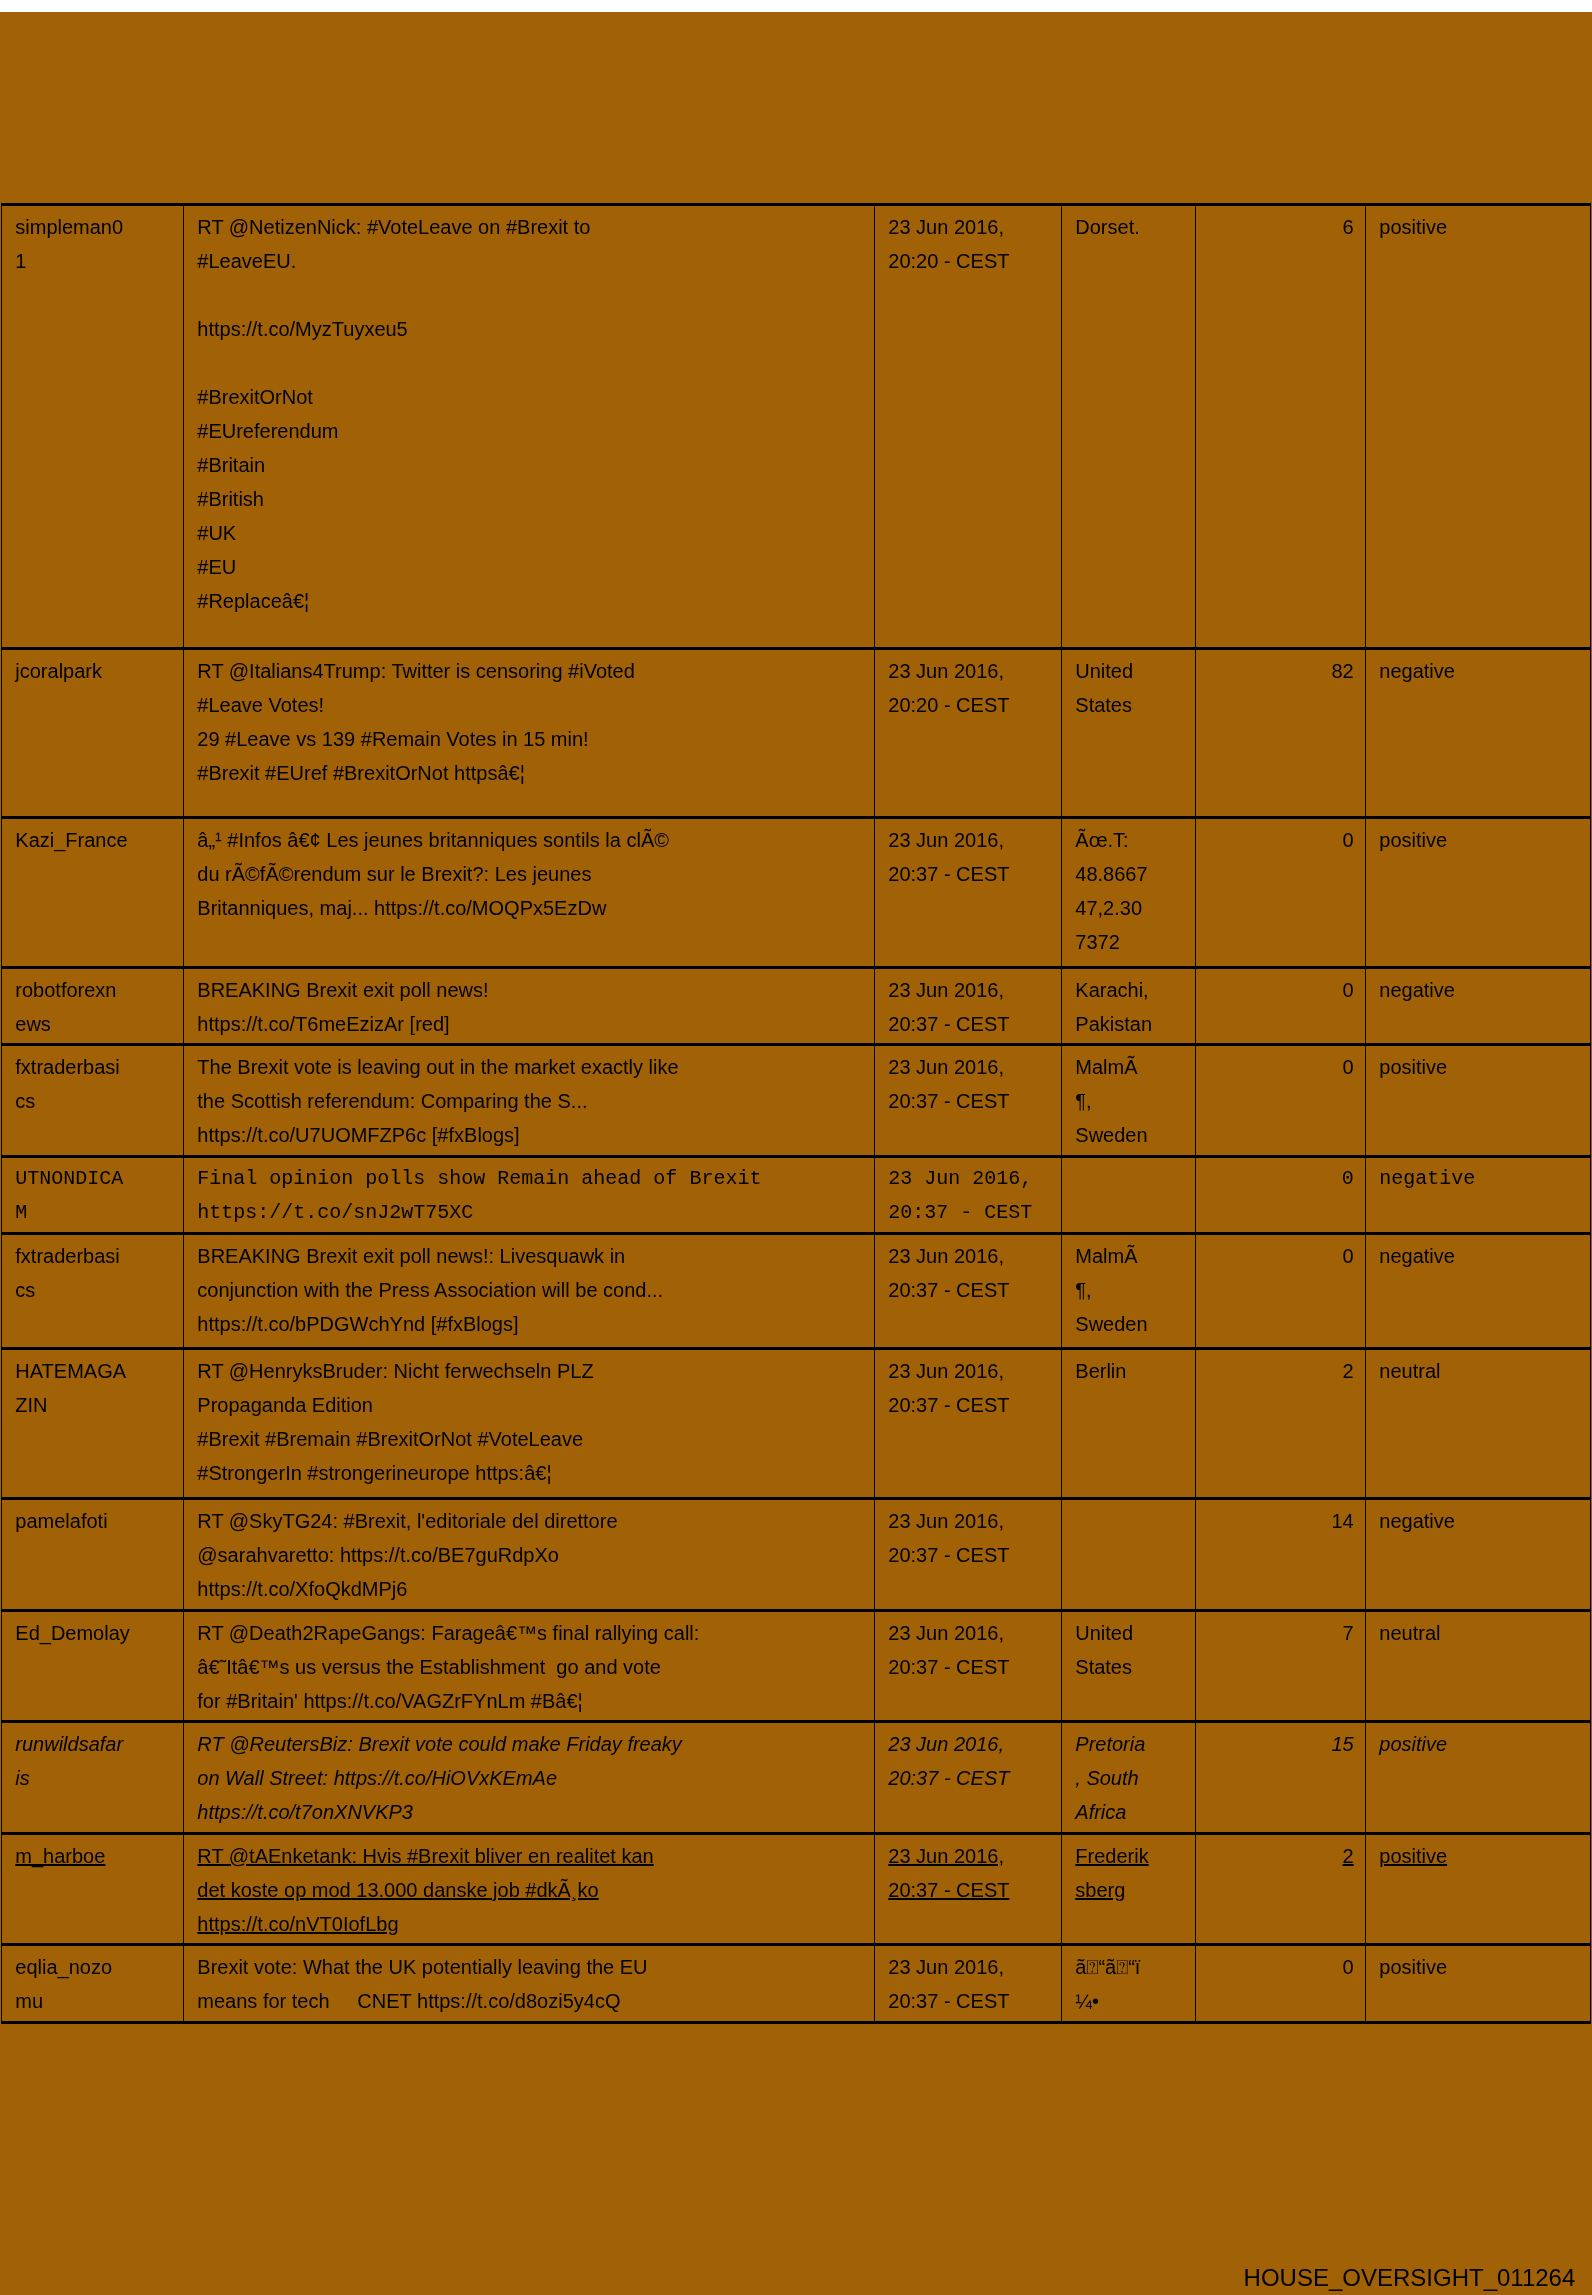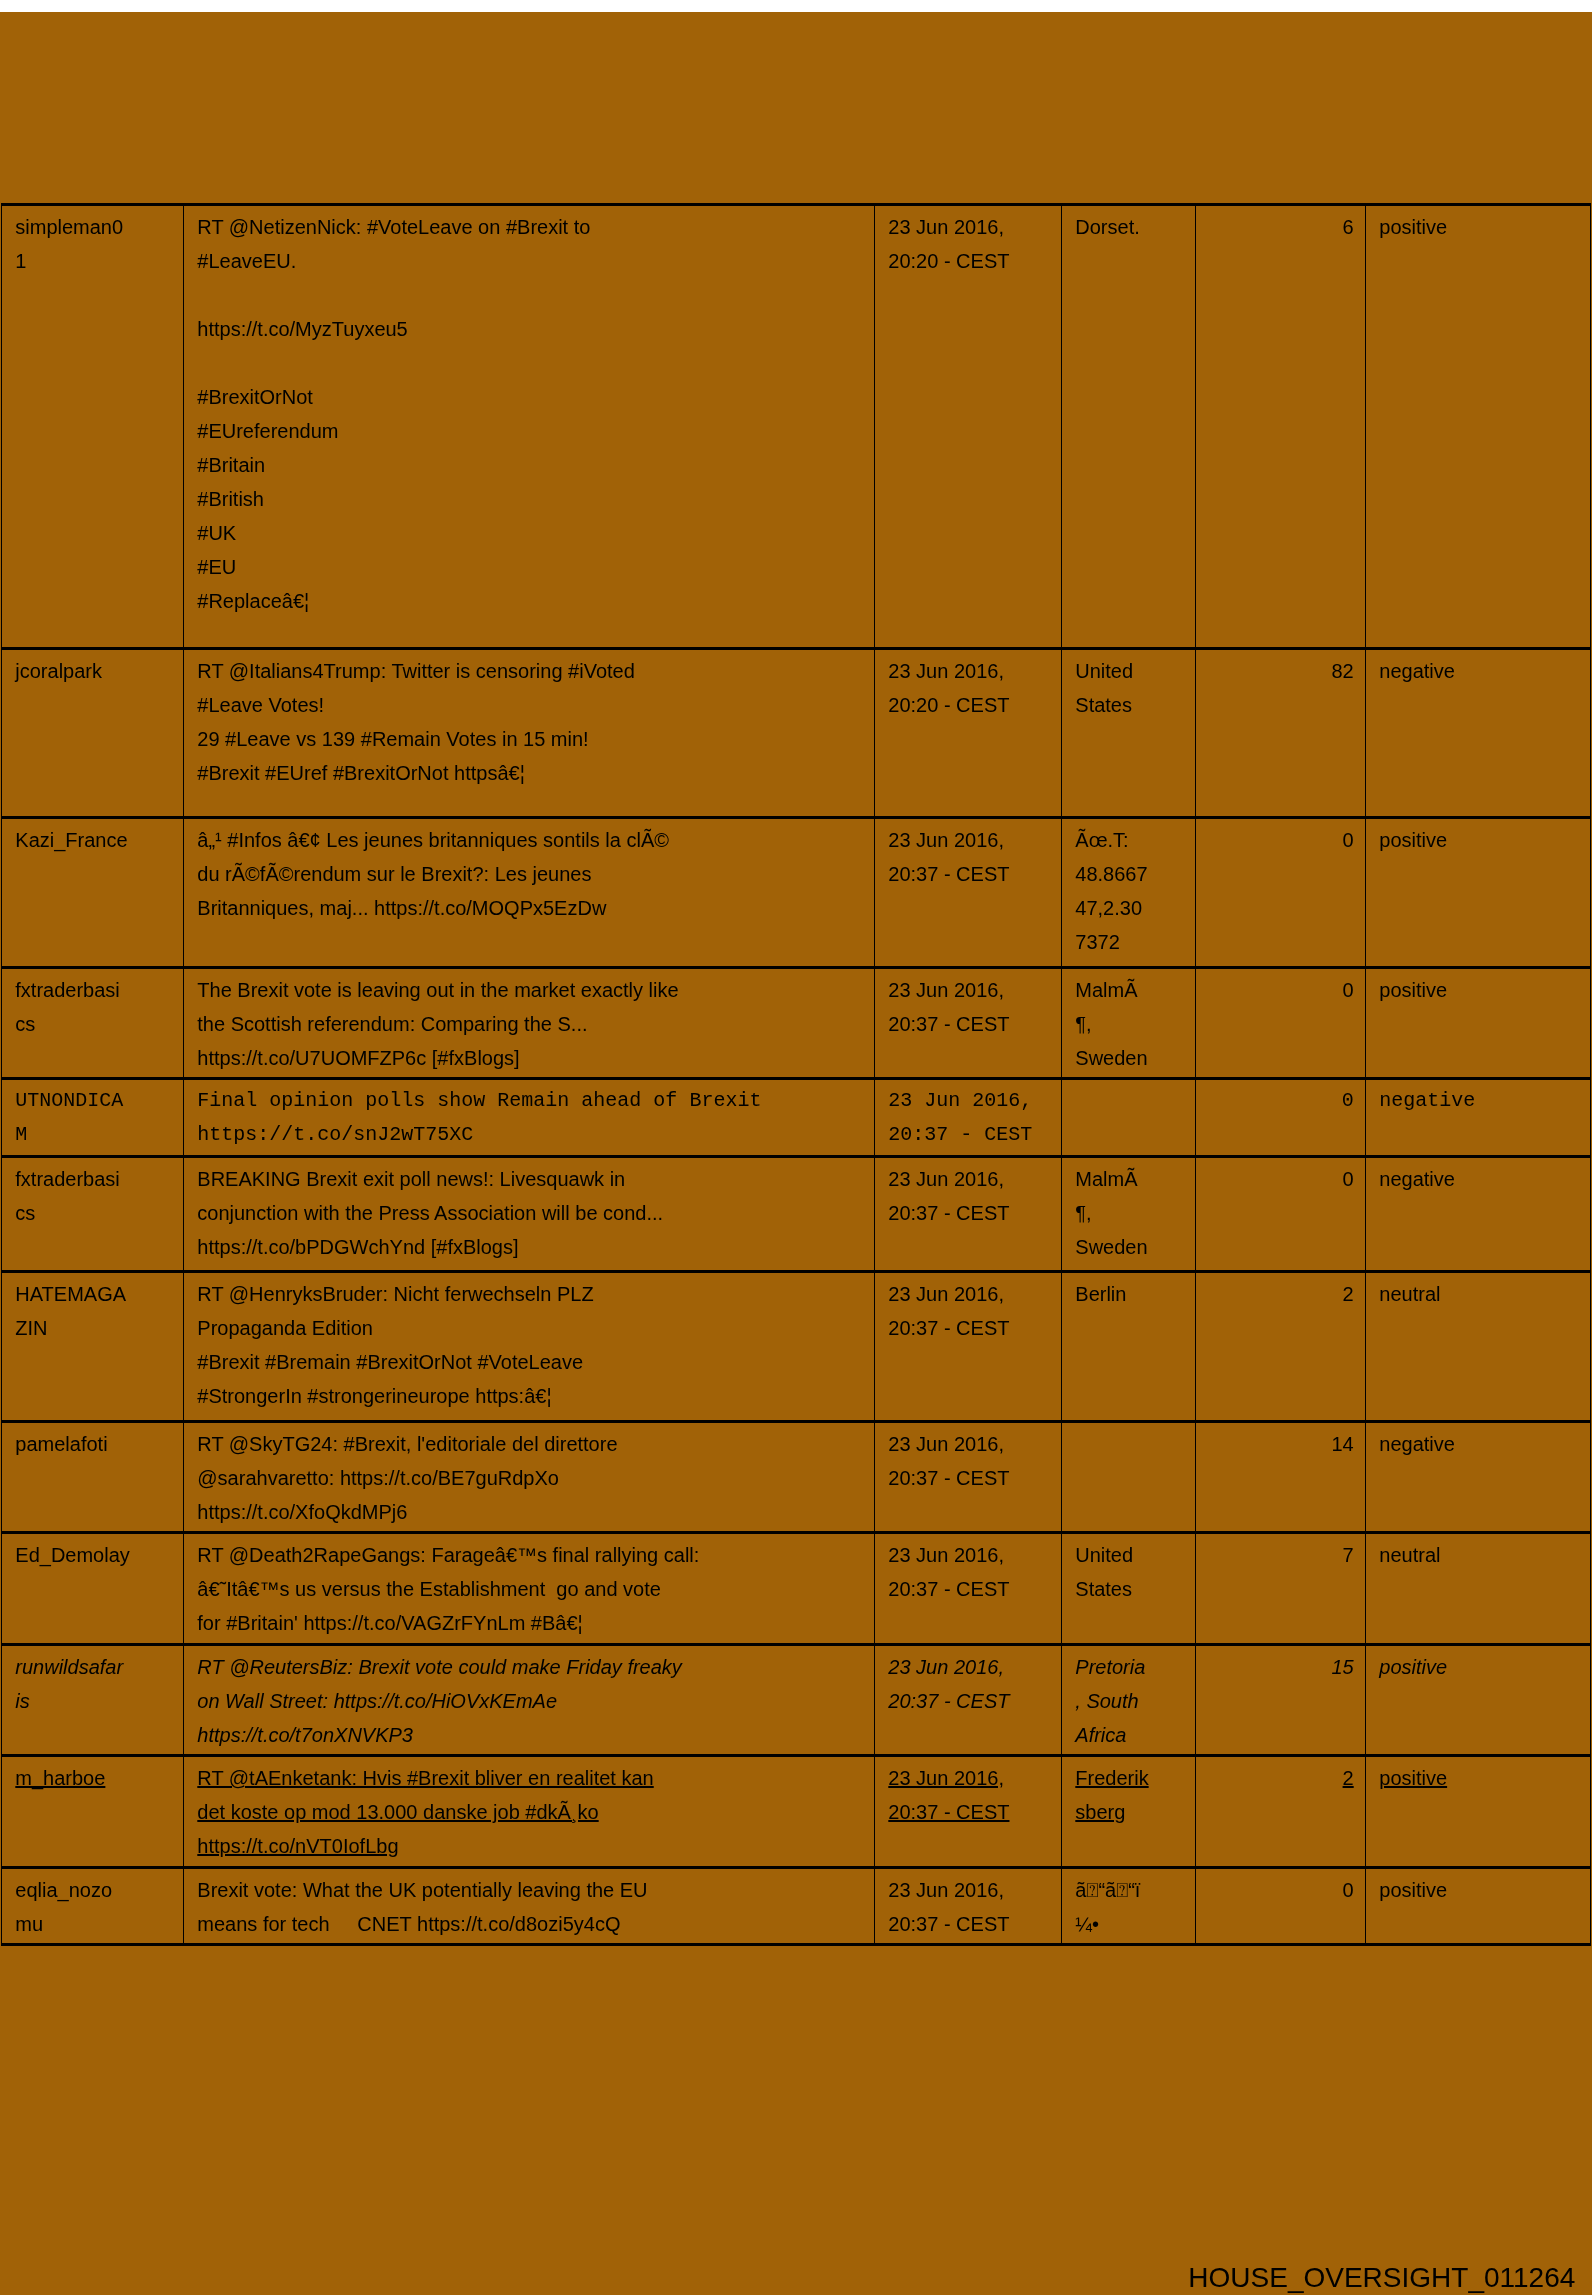--- a/index.html
+++ b/index.html
@@ -44,21 +44,21 @@
   td.c-user  { }
   td.c-tweet { }
   td.c-date  { }
   td.c-loc   { }
   td.c-count { text-align: right; padding-right: 19px; }
   td.c-sent  { }
   .footer-id {
     position: absolute;
     top: 2250px;
     right: 16.7px;
-    font-size: 28px;
+    font-size: 24px;
     line-height: 32px;
     color: #000000;
     white-space: nowrap;
   }
 </style>
 </head>
 <body>
 
 <div class="page">
 
@@ -113,20 +113,32 @@
 Britanniques, maj... https://t.co/MOQPx5EzDw</td>
       <td class="c-date">23 Jun 2016,
 20:37 - CEST</td>
       <td class="c-loc">Ãœ.T:
 48.8667
 47,2.30
 7372</td>
       <td class="c-count">0</td>
       <td class="c-sent">positive</td>
     </tr>
+        <tr style="height: 74px;">
+      <td class="c-user">robotforexn
+ews</td>
+      <td class="c-tweet">BREAKING Brexit exit poll news!
+https://t.co/T6meEzizAr [red]</td>
+      <td class="c-date">23 Jun 2016,
+20:37 - CEST</td>
+      <td class="c-loc">Karachi,
+Pakistan</td>
+      <td class="c-count">0</td>
+      <td class="c-sent">negative</td>
+    </tr>
         <tr style="height: 101px;">
       <td class="c-user">fxtraderbasi
 cs</td>
       <td class="c-tweet">The Brexit vote is leaving out in the market exactly like
 the Scottish referendum: Comparing the S...
 https://t.co/U7UOMFZP6c [#fxBlogs]</td>
       <td class="c-date">23 Jun 2016,
 20:37 - CEST</td>
       <td class="c-loc">MalmÃ
 ¶,

